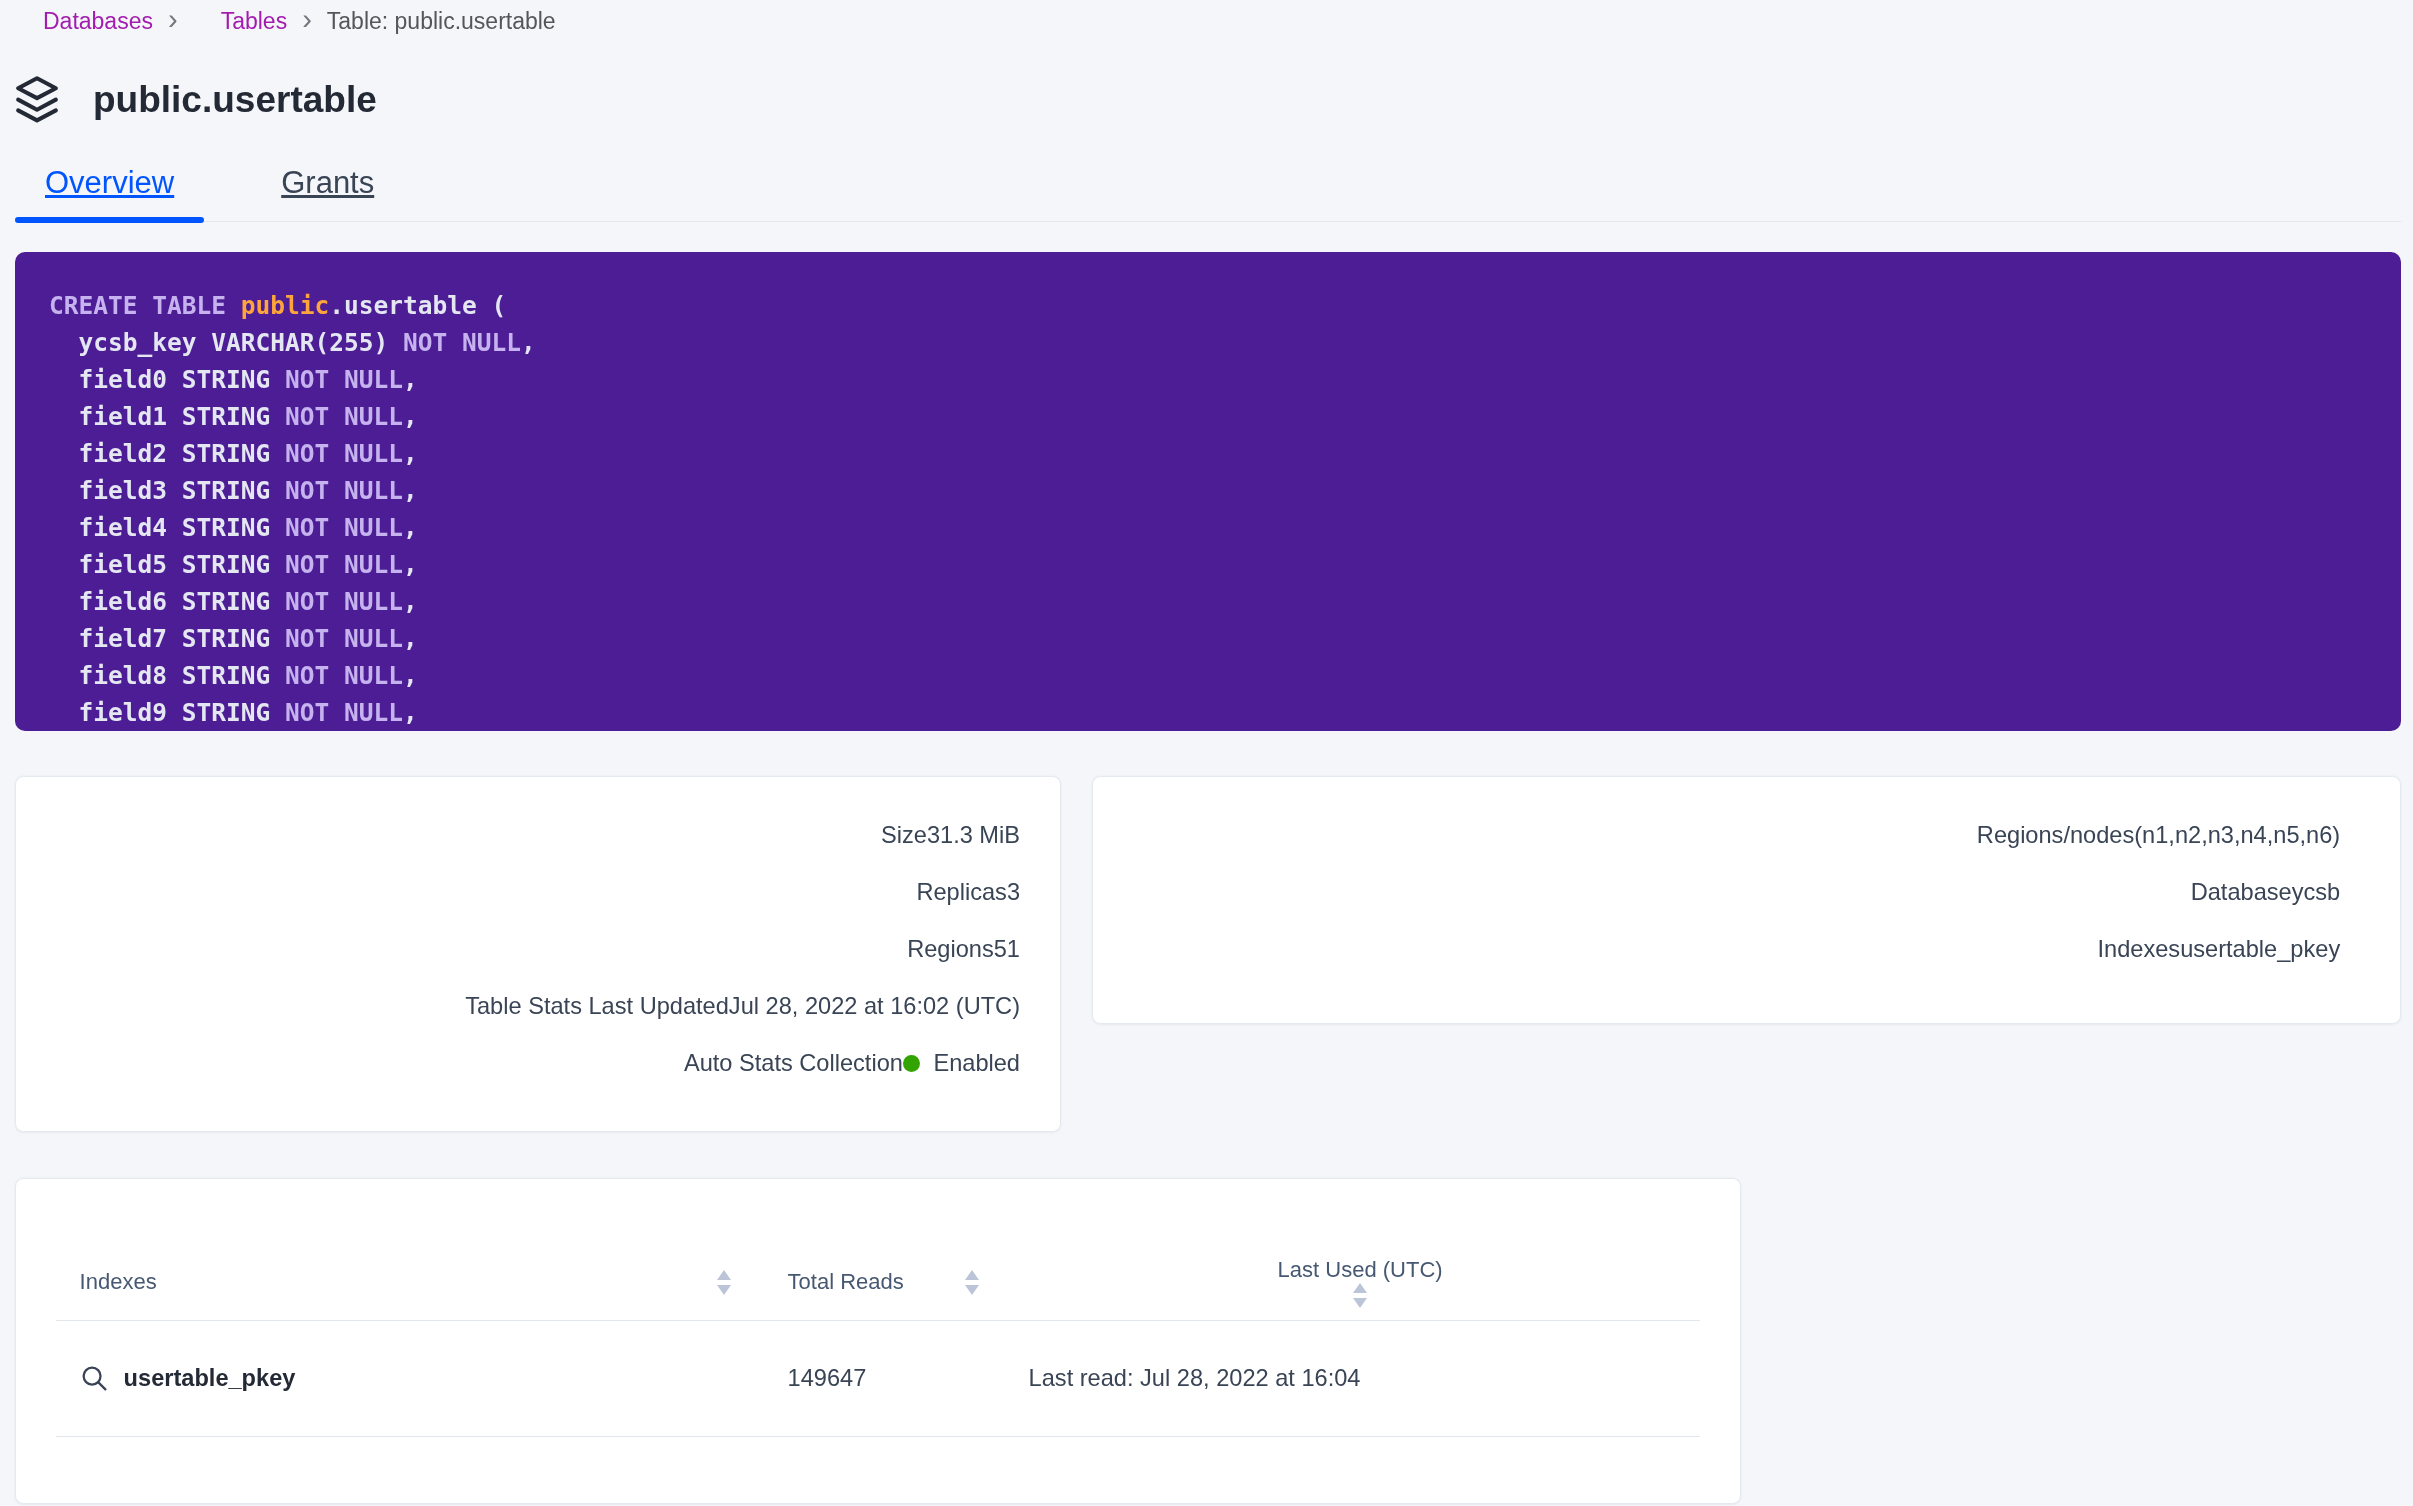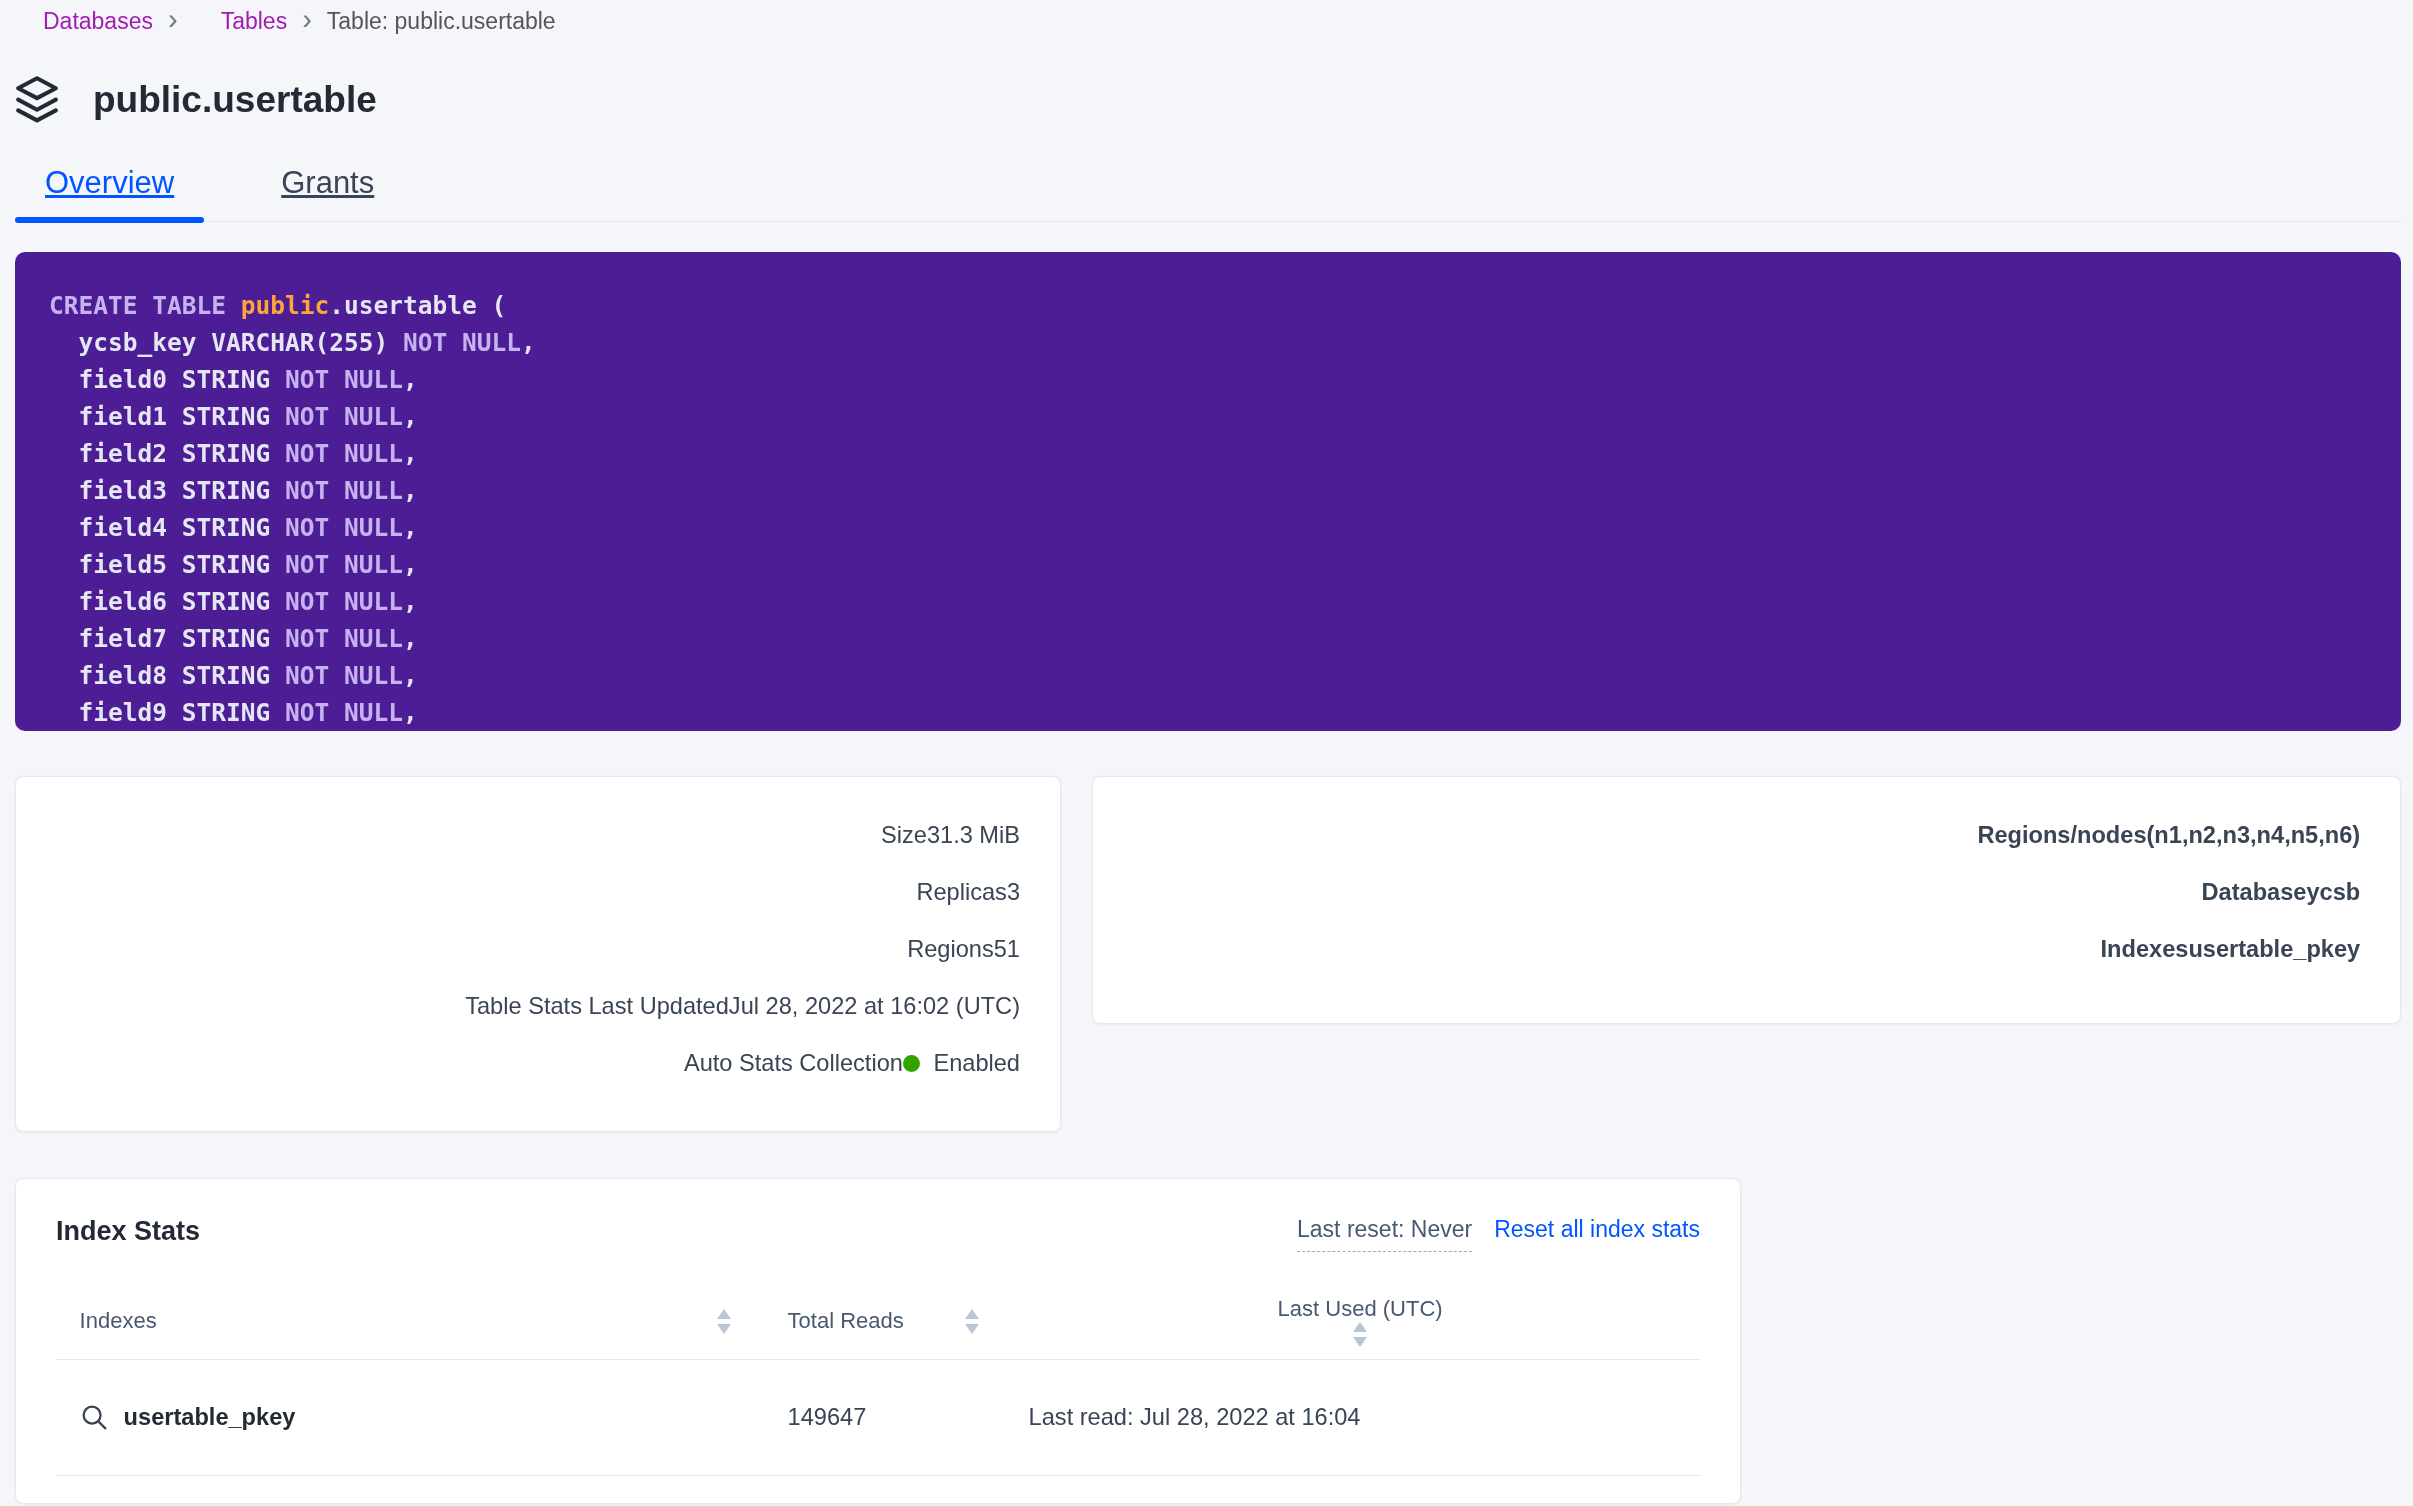--- a/index.html
+++ b/index.html
@@ -44,21 +44,21 @@
   .tok-database { color:#fda53c; }
   .tok-plain { color:#e4e7f2; }
 
   
   .cards-row { display:flex; gap:31px; margin-top:45px; align-items:flex-start; }
   .card {
     background:#ffffff; border:0.8px solid #e4e9f0; border-radius:8.4px;
     box-shadow:0 0.8px 2.5px rgba(36,42,53,0.06);
   }
   .card-left { width:1046px; height:356px; padding:30px 40px; }
-  .card-right { flex:1; height:248px; padding:30px 40px;font-weight:bold; }
+  .card-right { flex:1; height:248px; padding:30px 60px; }
   .drow { display:flex; justify-content:flex-end; align-items:center; height:57px; font-size:23.6px; color:#394455; }
   .dvalue { display:flex; align-items:center; gap:13.5px; }
   .dot { width:17px; height:17px; border-radius:50%; flex:0 0 auto; }
 
   
   .index-card { margin-top:46px; width:1726px; height:326px; padding:34px 40px 0; overflow:hidden; }
   .index-head { display:flex; justify-content:space-between; align-items:flex-start; }
   h2.index-title { font-size:27px; font-weight:bold; color:#242a35; line-height:37px; }
   .index-actions { display:flex; align-items:flex-start; gap:22px; padding-top:3.4px; }
   .last-reset { font-size:23px; color:#475872; border-bottom:1.7px dashed #a0aaba; padding-bottom:7.6px; }
@@ -161,27 +161,20 @@
         <div class="drow">
           <span>Indexes</span>
           <span class="dvalue">
             <span>usertable_pkey</span>
           </span>
         </div>
       </section>
   </div>
 
   <section class="card index-card">
-    <div class="index-head">
-      <h2 class="index-title">Index Stats</h2>
-      <div class="index-actions">
-        <span class="last-reset">Last reset: Never</span>
-        <a class="reset-link">Reset all index stats</a>
-      </div>
-    </div>
 
     <div class="itable">
       <div class="itable-header">
         <div class="hcell c1">
           <span>Indexes</span>
           <span class="sort-icon">
               <span class="tri-up"></span>
               <span class="tri-down"></span>
             </span>
         </div>

